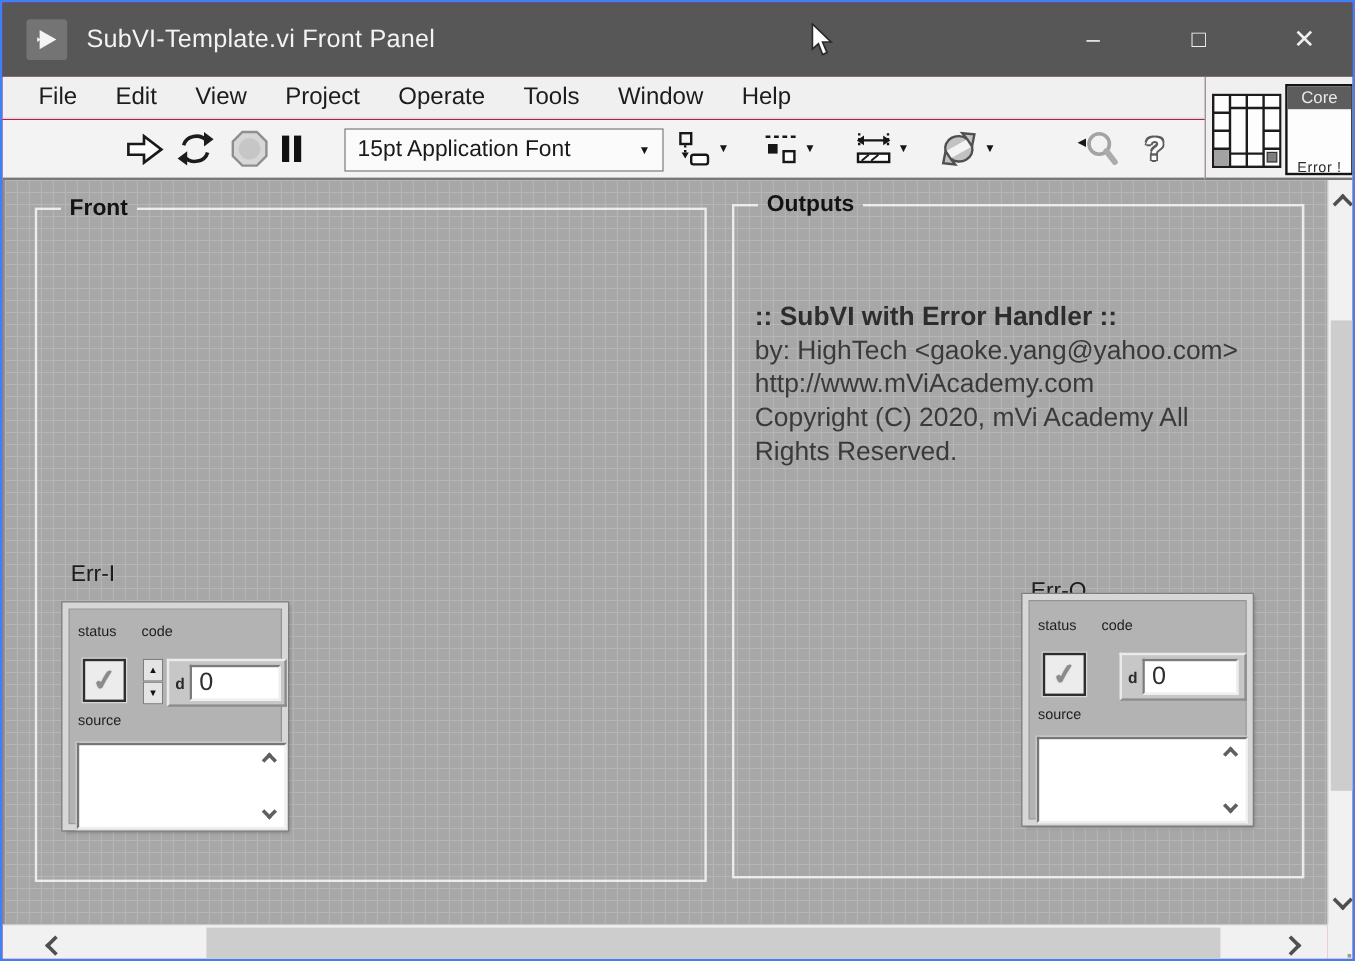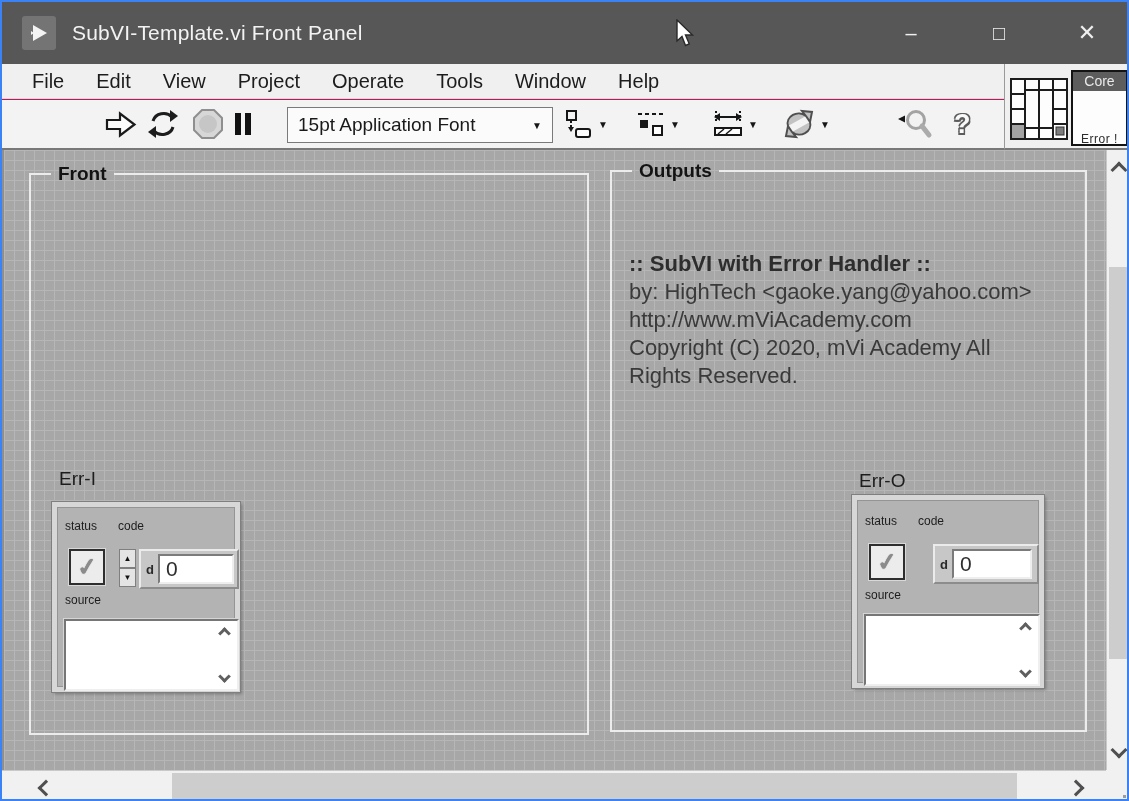--- a/index.html
+++ b/index.html
@@ -256,21 +256,21 @@
       <div class="cl-label" style="left:8px; top:86px;">source</div>
       <div class="source-box" style="left:7px; top:112px; width:175px; height:72px;">
         <span></span>
         <div class="sb-strip">
           <div class="chev up"></div>
           <div class="chev down"></div>
         </div>
       </div>
     </div>
 
-    <div class="ctl-label" style="left:855px; top:320px;">Err-O</div>
+    <div class="ctl-label" style="left:855px; top:332px;">Err-O</div>
     <div class="cluster" style="left:848px; top:345px; width:192px; height:193px;">
       <div class="cl-label" style="left:8px; top:14px;">status</div>
       <div class="cl-label" style="left:61px; top:14px;">code</div>
       <div class="checkbox" style="left:12px; top:44px;">
         <span class="checkmark">✓</span>
       </div>
       <div class="plate" style="left:76px; top:44px; width:106px; height:40px;">
         <span class="radix">d</span>
         <span class="num-field" style="width:80px;">0</span>
       </div>

